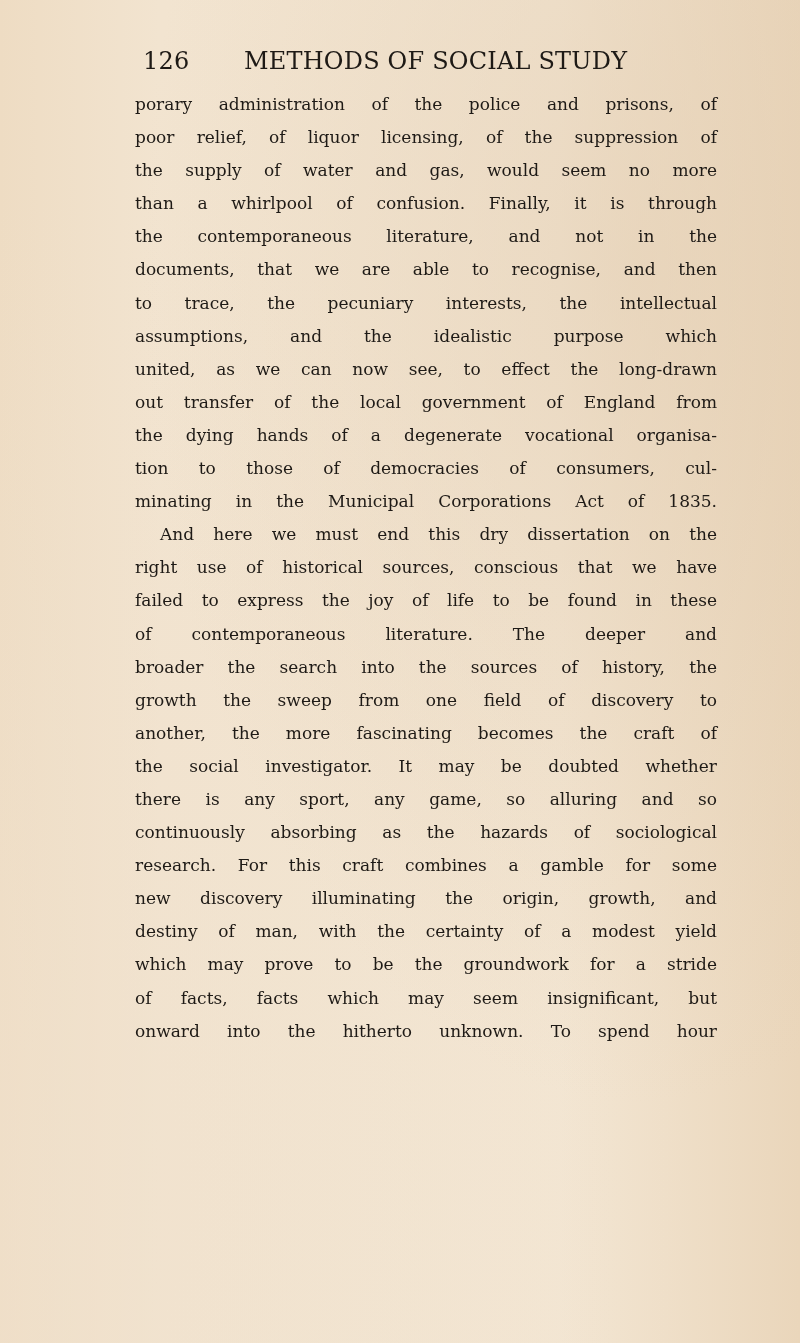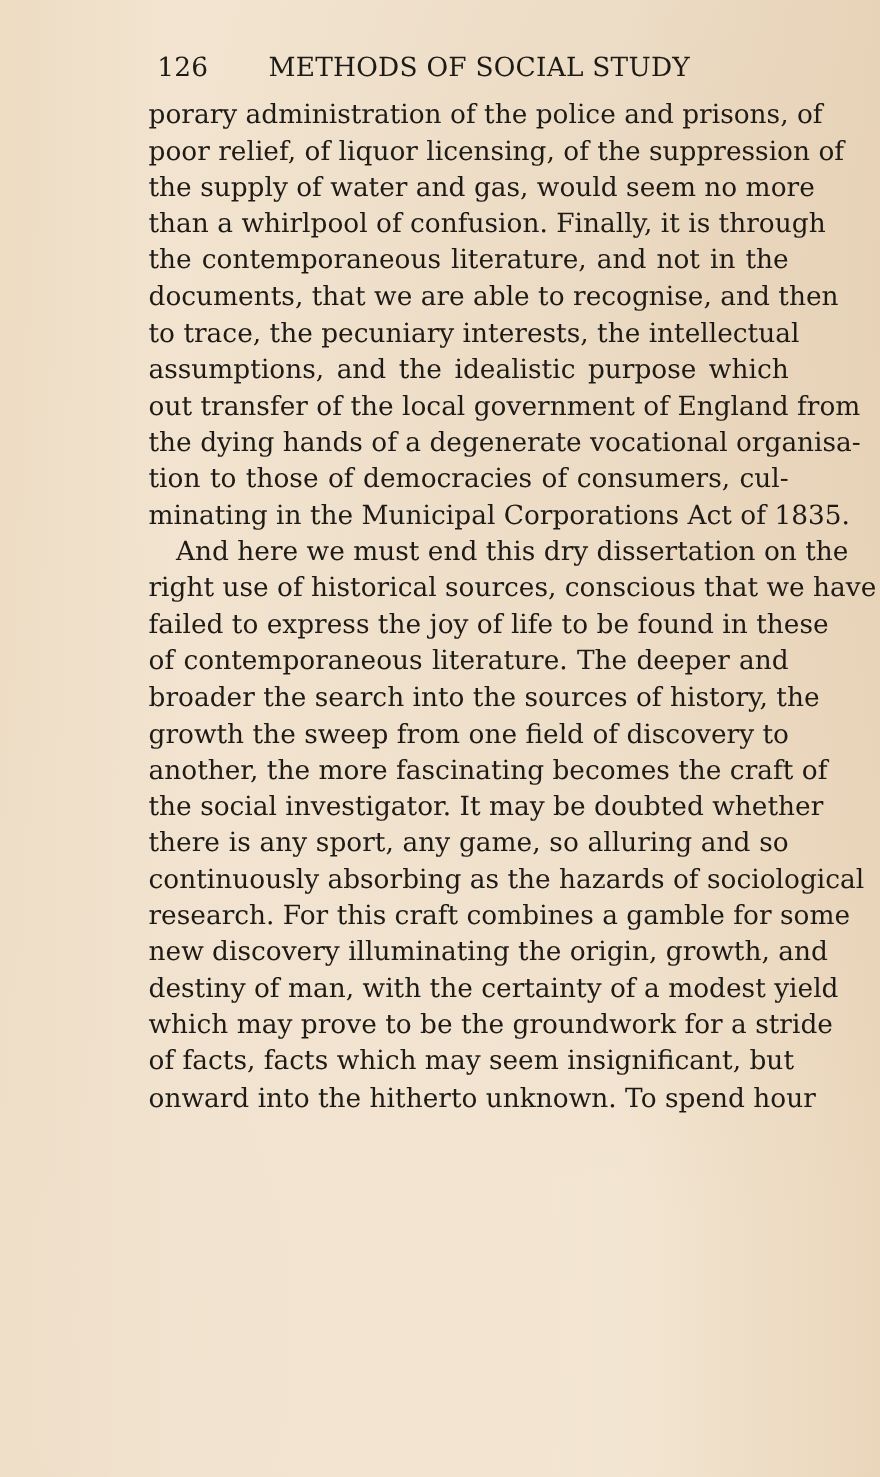--- a/index.html
+++ b/index.html
@@ -50,21 +50,21 @@
     .body-text {
       position: absolute;
       top: 88px;
       left: 135px;
       width: 582px;
     }
     .line {
       display: block;
       height: 33.1px;
       line-height: 33.1px;
-      font-size: 24px;
+      font-size: 17px;
       white-space: nowrap;
       text-align: justify;
       text-align-last: justify;
     }
     .line.last {
       text-align-last: justify;
     }
     .line.indent {
       padding-left: 25px;
     }
@@ -80,20 +80,21 @@
 
   <div class="body-text">
     <span class="line">porary administration of the police and prisons, of</span>
     <span class="line">poor relief, of liquor licensing, of the suppression of</span>
     <span class="line">the supply of water and gas, would seem no more</span>
     <span class="line">than a whirlpool of confusion. Finally, it is through</span>
     <span class="line">the contemporaneous literature, and not in the</span>
     <span class="line">documents, that we are able to recognise, and then</span>
     <span class="line">to trace, the pecuniary interests, the intellectual</span>
     <span class="line">assumptions, and the idealistic purpose which</span>
+    <span class="line">united, as we can now see, to effect the long-drawn</span>
     <span class="line">out transfer of the local government of England from</span>
     <span class="line">the dying hands of a degenerate vocational organisa-</span>
     <span class="line">tion to those of democracies of consumers, cul-</span>
     <span class="line">minating in the Municipal Corporations Act of 1835.</span>
     <span class="line indent">And here we must end this dry dissertation on the</span>
     <span class="line">right use of historical sources, conscious that we have</span>
     <span class="line">failed to express the joy of life to be found in these</span>
     <span class="line">of contemporaneous literature. The deeper and</span>
     <span class="line">broader the search into the sources of history, the</span>
     <span class="line">growth the sweep from one field of discovery to</span>

